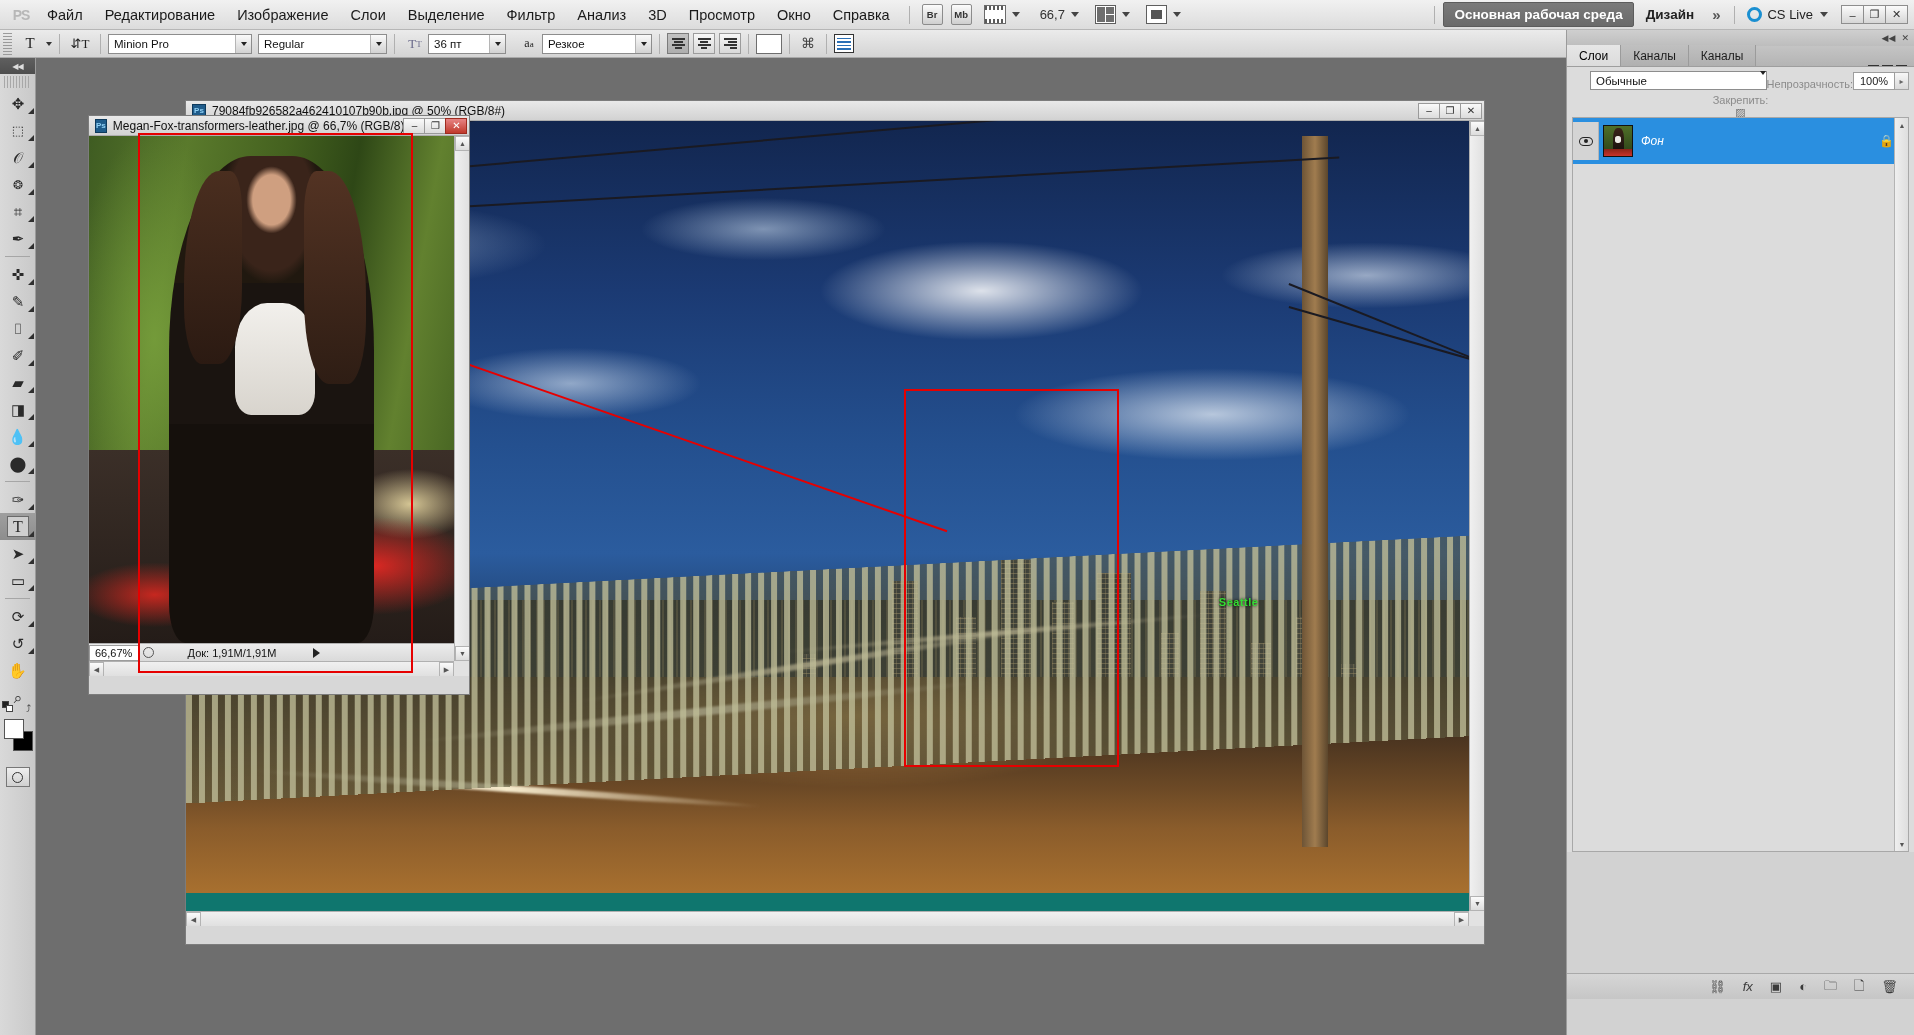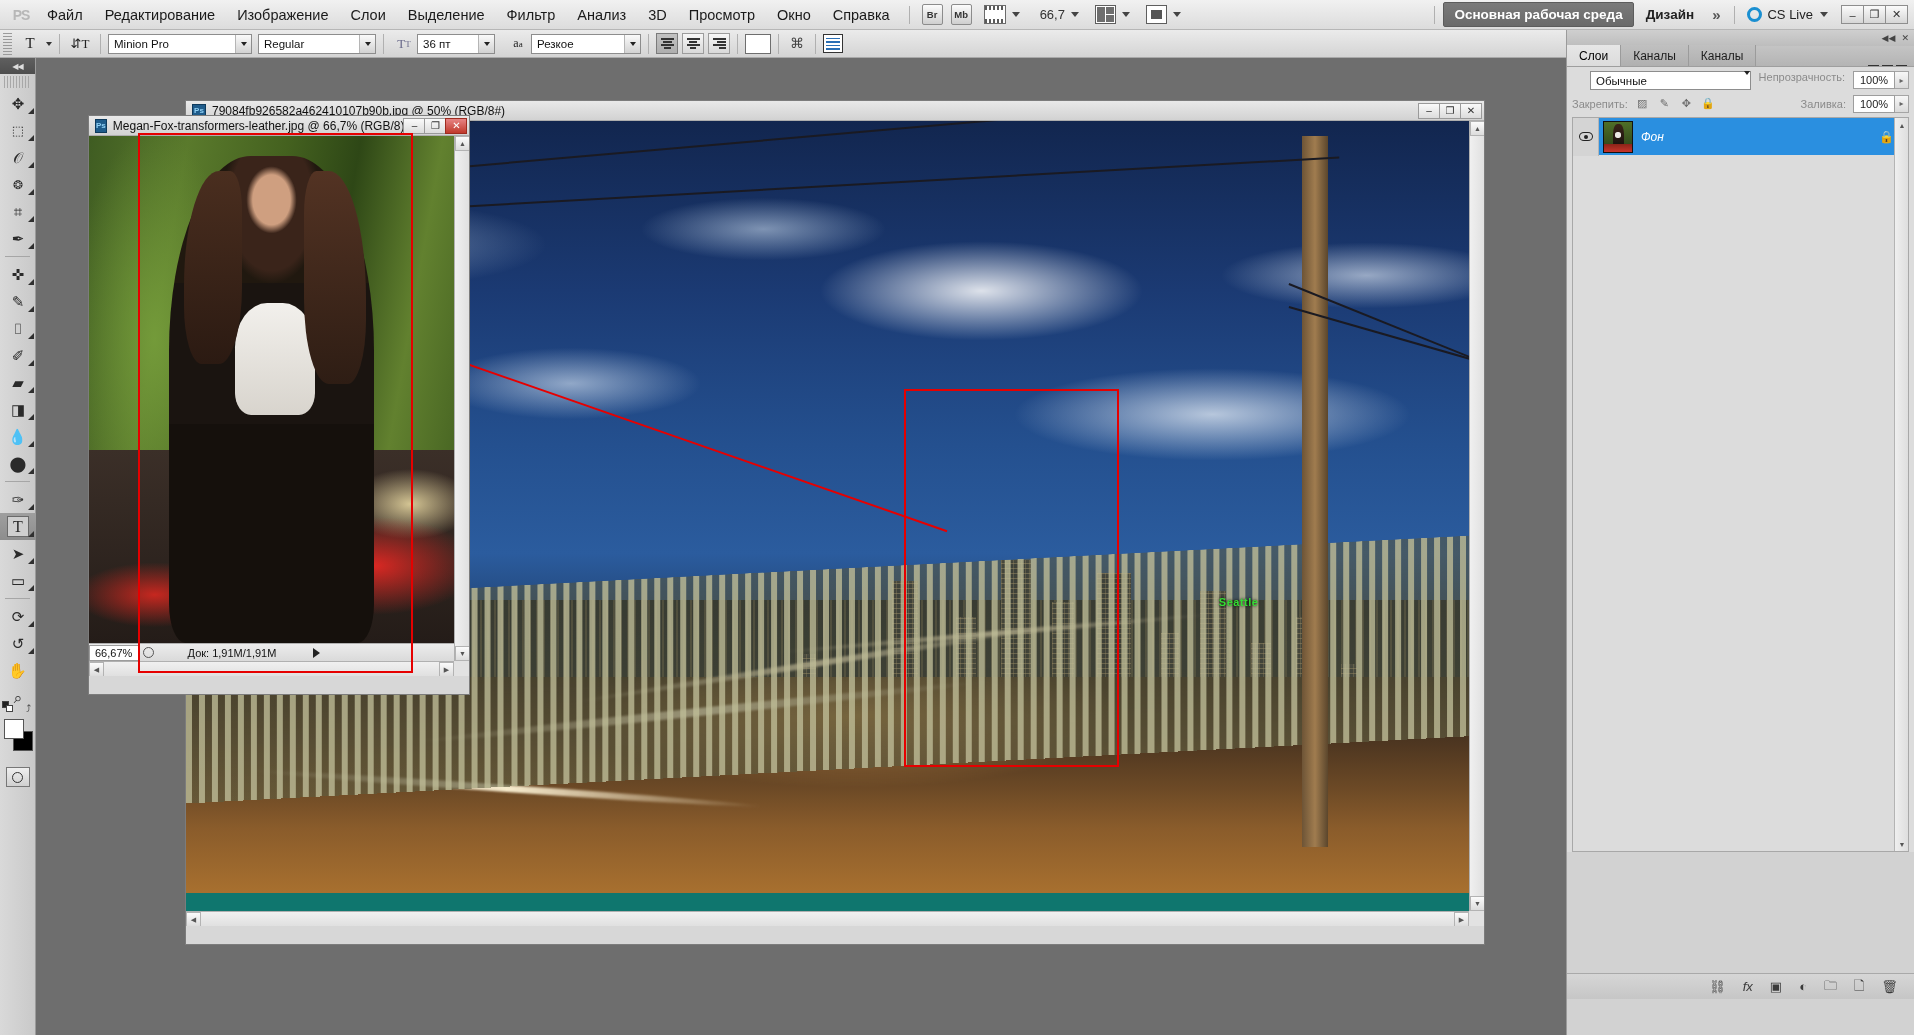--- a/index.html
+++ b/index.html
@@ -268,36 +268,36 @@
   .rp-head span{font-size:9px;color:#444;}
   .tabrow{height:21px;background:linear-gradient(#c4c4c4,#b4b4b4);display:flex;align-items:flex-end;border-bottom:1px solid #9e9e9e;}
   .tab{
     height:21px;padding:0 12px;font-size:12px;color:#1d1d1d;display:flex;align-items:center;
     background:linear-gradient(#c0c0c0,#b0b0b0);border-right:1px solid #9b9b9b;
   }
   .tab.active{background:linear-gradient(#e6e6e6,#dcdcdc);color:#000;}
   .tabmenu{margin-left:auto;padding:0 7px;display:flex;align-items:center;gap:3px;}
   .tabmenu i{display:block;width:11px;height:1.5px;background:#333;}
   .rp-body{background:#dcdcdc;padding:4px 5px 0;}
-  .blendrow{display:flex;align-items:flex-start;gap:8px;margin-bottom:4px;padding-left:18px;}
+  .blendrow{display:flex;align-items:flex-end;gap:0;margin-bottom:4px;padding-left:18px;}
   .blend-combo{
     flex:1;height:19px;background:#fff;border:1px solid #8d8d8d;
     display:flex;align-items:center;font-size:11.5px;color:#111;padding-left:5px;justify-content:space-between;
   }
   .lbl-dim{font-size:11px;color:#8b8b8b;white-space:nowrap;}
   .numbox{
     width:42px;height:18px;background:#fff;border:1px solid #9d9d9d;
     font-size:11px;color:#222;display:flex;align-items:center;justify-content:center;
   }
   .numarrow{width:14px;height:18px;border:1px solid #a5a5a5;border-left:none;
     background:linear-gradient(#f7f7f7,#dadada);display:flex;align-items:center;justify-content:center;font-size:8px;color:#666;}
-  .lockrow{display:flex;align-items:center;gap:7px;margin-bottom:4px;height:19px;}
+  .lockrow{display:flex;align-items:center;margin-bottom:4px;height:19px;flex-direction:column;}
   .lock-ic{width:15px;height:15px;display:flex;align-items:center;justify-content:center;font-size:11px;color:#6d6d6d;}
   .layerlist{background:#dcdcdc;border:1px solid #a8a8a8;height:735px;position:relative;overflow:hidden;}
-  .layerrow{display:flex;align-items:center;height:37px;background:#2a8fe0;}
+  .layerrow{display:flex;align-items:center;height:46px;background:#2a8fe0;}
   .eye{width:26px;height:38px;display:flex;align-items:center;justify-content:center;background:#d4d4d4;border-right:1px solid #b5b5b5;}
   .eye i{width:14px;height:9px;border:1.5px solid #222;border-radius:50%/70% 70% 70% 70%;position:relative;}
   .eye i:after{content:"";position:absolute;left:4px;top:1.5px;width:4px;height:4px;background:#222;border-radius:50%;}
   .lthumb{width:30px;height:32px;margin:0 8px 0 4px;border:1px solid #111;overflow:hidden;position:relative;background:#3e5a22;}
   .lname{font-size:12px;color:#fff;font-style:italic;}
   .llock{margin-left:auto;margin-right:14px;font-size:12px;color:#0b3d63;}
   .ll-scroll{position:absolute;right:0;top:0;bottom:0;width:14px;background:linear-gradient(90deg,#efefef,#dedede);border-left:1px solid #b4b4b4;}
   .rp-foot{
     position:absolute;left:0;right:0;bottom:36px;height:26px;
     background:linear-gradient(#d6d6d6,#c6c6c6);border-top:1px solid #a9a9a9;
@@ -375,21 +375,21 @@
     <div class="ob-toolicon" style="font-size:13px;">⇵T</div>
     <div class="ob-sep"></div>
 
     <div class="combo" style="width:144px">
       <span>Minion Pro</span>
       <span class="dd">
           <i class="dd-tri"></i>
         </span>
     </div>
     <div style="width:6px"></div>
-    <div class="combo" style="width:118px">
+    <div class="combo" style="width:129px">
       <span>Regular</span>
       <span class="dd">
           <i class="dd-tri"></i>
         </span>
     </div>
 
     <div class="ob-sep"></div>
     <div class="ob-toolicon" style="font-size:13px;color:#6a6a8a;">T<span style="font-size:9px">T</span></div>
     <div class="combo" style="width:78px">
       <span>36 пт</span>

